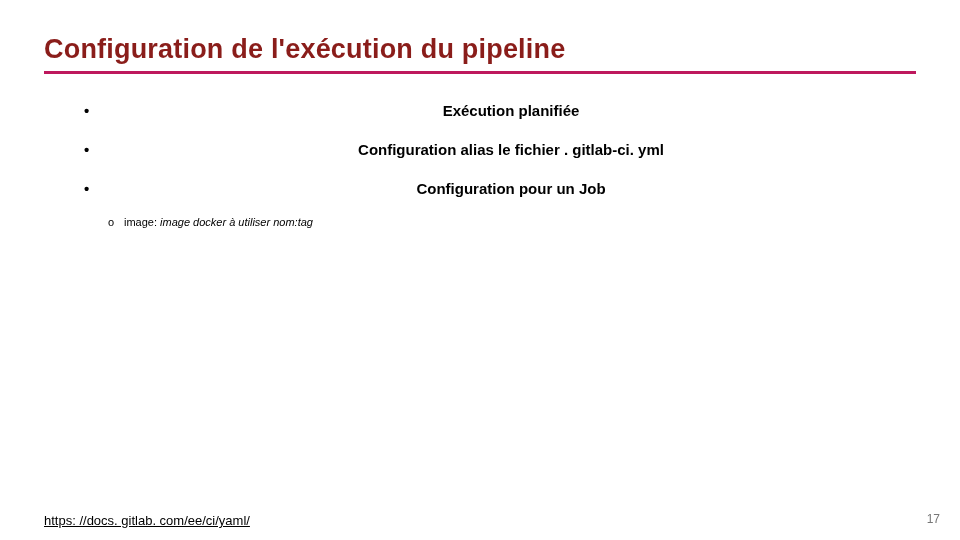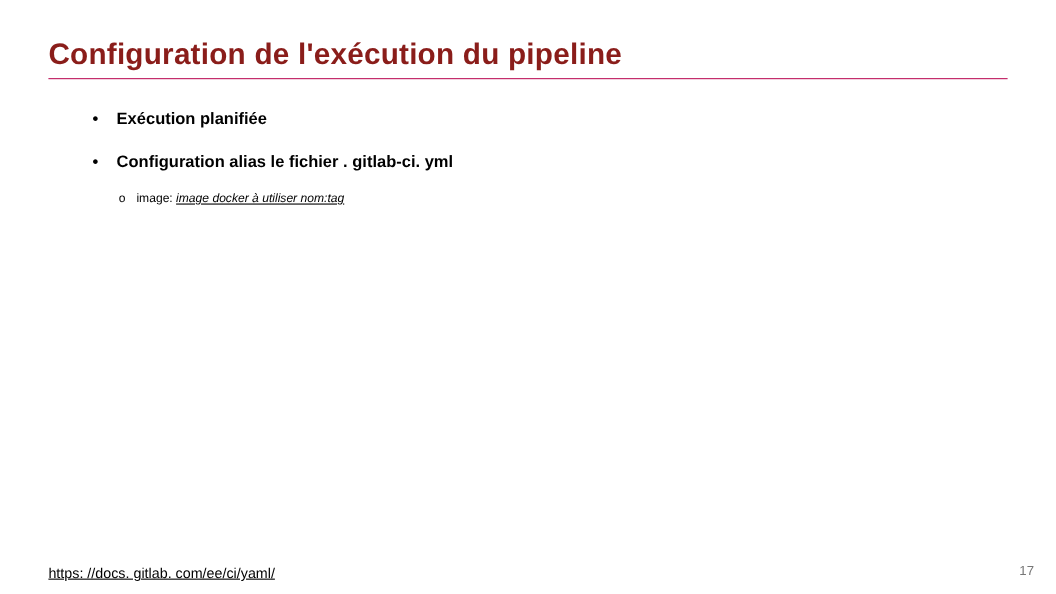--- a/index.html
+++ b/index.html
@@ -1,41 +1,42 @@
 <!DOCTYPE html>
 <html><head>
 <meta charset="utf-8">
 <style>
   * { margin: 0; padding: 0; box-sizing: border-box; }
   html, body { width: 960px; height: 540px; background: #fff; font-family: Arial, Helvetica, sans-serif; color: #000; }
   .slide { position: relative; width: 960px; height: 540px; padding: 34px 44px 0 44px; }
-  .title { font-size: 27px; font-weight: 700; color: #8a1d1a; padding-bottom: 6px; border-bottom: 1px solid #be185d; margin-bottom: 28px; letter-spacing: 0.2px; }
+  .title { font-size: 27px; font-weight: 700; color: #8a1d1a; padding-bottom: 6px; border-bottom: 3px solid #be185d; margin-bottom: 28px; letter-spacing: 0.2px; }
   .bullets { list-style: none; margin-left: 40px; }
-  .bullets > li { position: relative; font-size: 15px; font-weight: 700; color: #000; margin-bottom: 22px; padding-left: 22px; }
+  .bullets > li { position: relative; font-size: 15px; font-weight: 700; color: #000; margin-bottom: 22px; padding-left: 22px; text-align: center; }
   .bullets > li::before { content: "•"; position: absolute; left: 0; top: 0; font-size: 15px; }
   .filename { font-weight: 700; margin-top: 48px; }
   .subbullets { list-style: none; margin-left: 64px; margin-top: -4px; }
   .subbullets > li { position: relative; font-size: 11px; font-weight: 400; color: #000; margin-bottom: 14px; padding-left: 16px; line-height: 1.3; }
   .subbullets > li::before { content: "o"; position: absolute; left: 0; top: 0; font-size: 11px; }
-  .sub-italic { font-style: italic; text-decoration: underline; }
+  .sub-italic { font-style: italic; }
   .footer-link { position: absolute; left: 44px; bottom: 12px; font-size: 13px; color: #000; text-decoration: underline; }
   .page-num { position: absolute; right: 20px; bottom: 14px; font-size: 12px; color: #777; }
 </style>
 </head>
 <body>
 
 <div class="slide">
   <h1 class="title">Configuration de l'exécution du pipeline</h1>
 
   <ul class="bullets">
     <li>Exécution planifiée</li>
     <li>
       <span>Configuration alias le fichier</span>
       <span class="filename">. gitlab-ci. yml</span>
     </li>
+    <li>Configuration pour un Job</li>
   </ul>
 
   <ul class="subbullets">
     <li>
       <span>image: </span><span class="sub-italic">image docker à utiliser  nom:tag</span>
     </li>
   </ul>
 
   <a class="footer-link" href="#">https: //docs. gitlab. com/ee/ci/yaml/</a>
   <div class="page-num">17</div>

